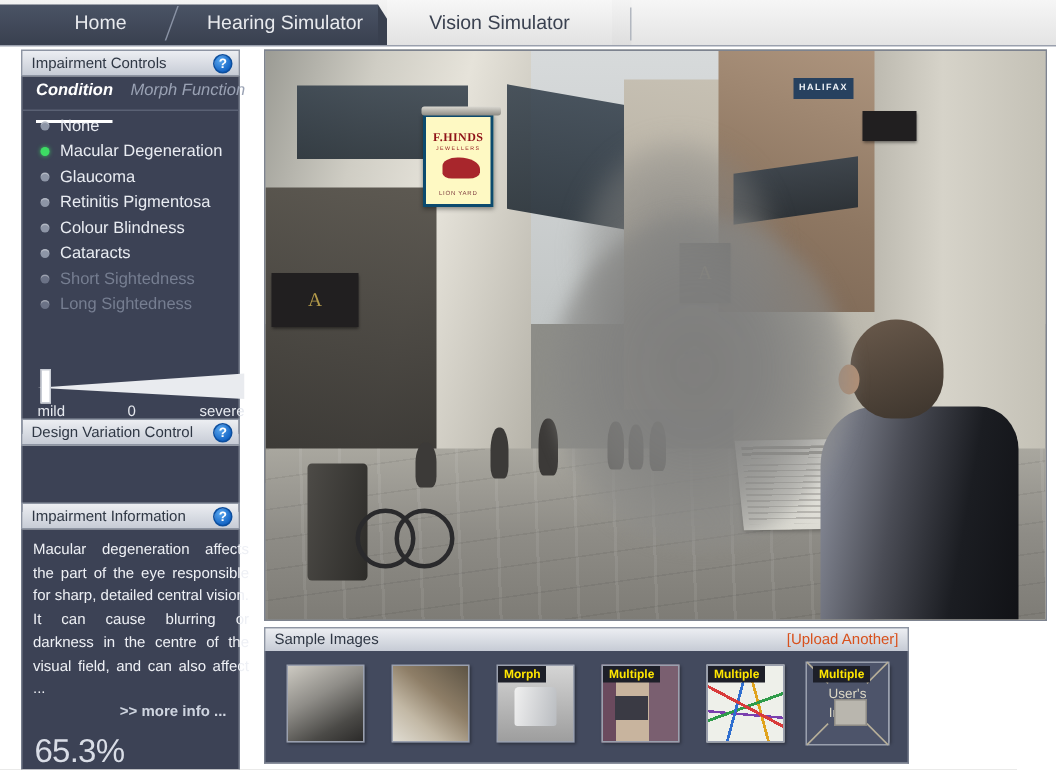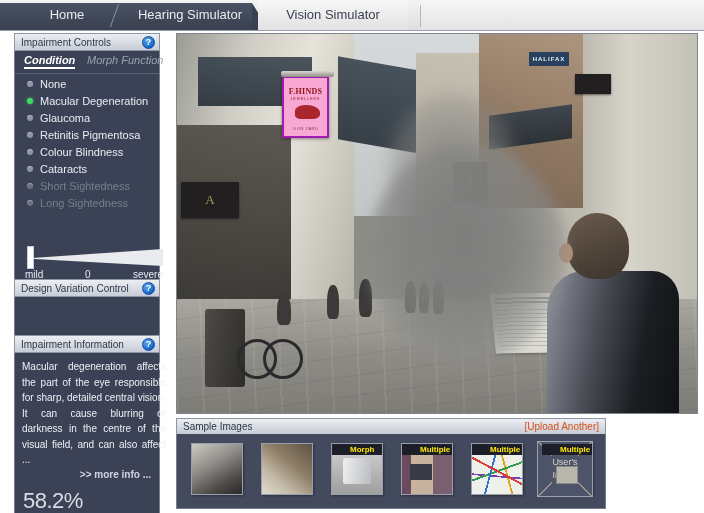--- a/index.html
+++ b/index.html
@@ -141,21 +141,21 @@
     font-size: 11px;
     font-style: italic;
     white-space: nowrap;
     cursor: pointer;
   }
   .subtab.sel {
     left: 9px;
     color: #ffffff;
     font-weight: bold;
     border-bottom: 2px solid #ffffff;
-    padding-bottom: 1px;
+    padding-bottom: 14px;
   }
   .subtab.unsel {
     left: 72px;
     color: #9aa2b4;
   }
 
   .cond-list {
     position: absolute;
     left: 0; top: 24px;
     width: 100%;
@@ -336,22 +336,22 @@
     left: 0; bottom: 0; width: 100%; height: 30%;
     background:
       repeating-linear-gradient(88deg, rgba(255,255,255,.07) 0 2px, transparent 2px 26px),
       repeating-linear-gradient(172deg, rgba(0,0,0,.06) 0 1px, transparent 1px 20px);
   }
 
   .shop-sign {
     position: absolute;
     left: 105px; top: 42px;
     width: 47px; height: 62px;
-    background: #f9a8d4;
-    border: 2px solid #a21caf;
+    background: #fef9c3;
+    border: 2px solid #0c4a6e;
     box-sizing: border-box;
     box-shadow: 0 1px 3px rgba(0,0,0,.4);
   }
   .shop-sign .bar {
     position: absolute;
     left: -3px; top: -7px; width: 53px; height: 6px;
     background: linear-gradient(#d9d7d0, #8d8b84);
     border-radius: 2px;
   }
   .shop-sign .t1 {
@@ -561,21 +561,21 @@
     cursor: pointer;
     box-shadow: 1px 1px 2px rgba(0,0,0,.35);
   }
   .badge {
     position: absolute;
     left: 0; top: 0;
     background: #1d1f28;
     color: #ffe600;
     font-size: 8px;
     font-weight: bold;
-    padding: 0 18px;
+    padding: 0 4px;
     z-index: 4;
     line-height: 11px;
   }
   .th-street { background: linear-gradient(150deg, #cdcac2 0%, #8f8d88 40%, #4b4a47 75%, #2b2a29 100%); }
   .th-office { background: linear-gradient(40deg, #e0dcd2 0%, #c2b8a5 30%, #8e7e67 60%, #5d5445 100%); }
   .th-toaster { background: linear-gradient(#d4d4d4, #9e9e9e); position: relative; }
   .toaster-shape {
     position: absolute;
     left: 11px; top: 14px;
     width: 28px; height: 26px;
@@ -750,21 +750,21 @@
 
     <div class="panel" id="panel-info">
       <div class="panel-head">
         <span class="panel-head-title">Impairment Information</span>
         <span class="help-icon">?</span>
       </div>
       <div class="panel-body">
         <div class="info-text">Macular degeneration affects the part of the eye responsible for sharp, detailed central vision. It can cause blurring or darkness in the centre of the visual field, and can also affect ...</div>
         <div class="more-info">&gt;&gt; more info ...</div>
         <div class="stats">
-          <div class="stat-pct">58.2%</div>
+          <div class="stat-pct">65.3%</div>
         </div>
       </div>
     </div>
 
   </div>
 
   <div class="viewport">
     <div class="scene">
       <div class="sky"></div>
       <div class="bld-left"></div>

